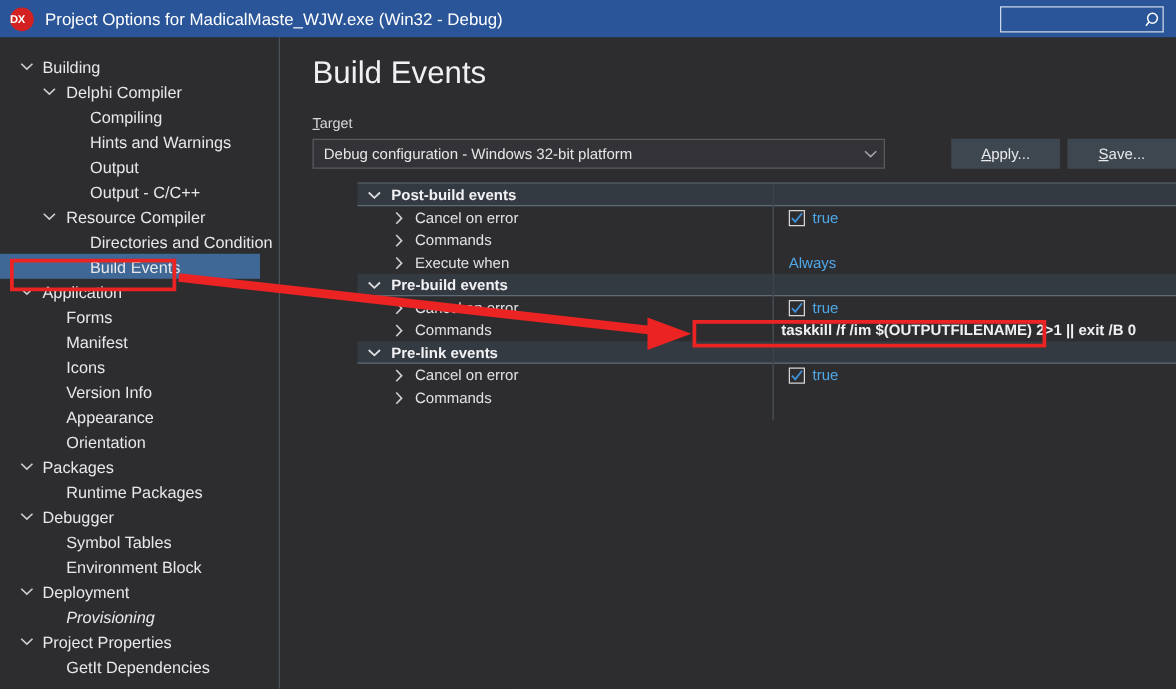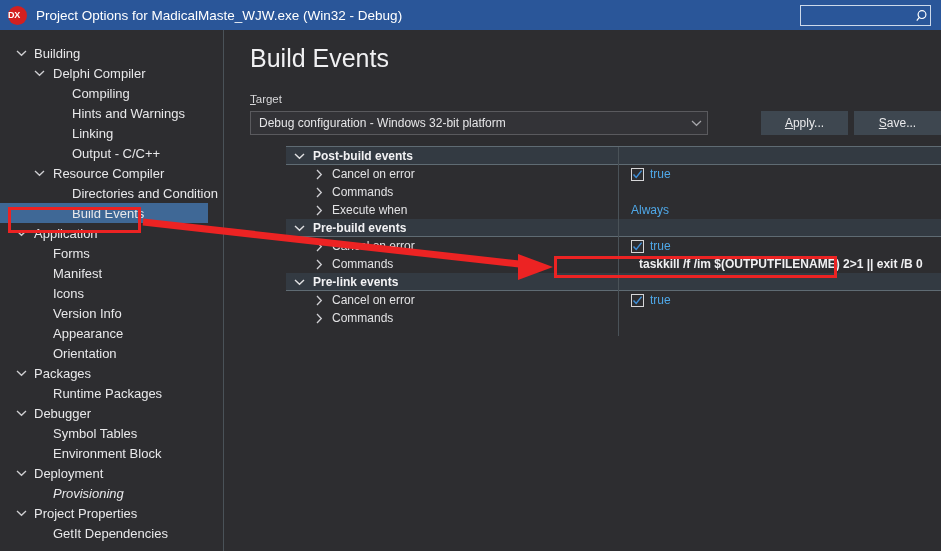--- a/index.html
+++ b/index.html
@@ -102,21 +102,21 @@
   .g-child .g-chev { position: absolute; left: 27px; width: 12px; height: 12px; display: flex; align-items: center; justify-content: center; }
   .g-sep-under { position: absolute; left: 0; top: 17px; width: 332px; height: 1px; background: #5f6b73; }
 
   .r-row { position: relative; height: 18px; display: flex; align-items: center; }
   .r-row.group-row { background: #333a42; }
   .r-underline { position: absolute; left: 0; top: 17px; width: 322px; height: 1px; background: #5f6b73; }
   .cbx { width: 13px; height: 13px; border: 1px solid #d6d6d8; background: #2d2d30;
          margin-left: 12px; display: flex; align-items: center; justify-content: center; }
   .cb-true { color: #4fa8e8; font-size: 12px; margin-left: 6px; }
   .val-text { color: #4fa8e8; font-size: 12px; margin-left: 12px; }
-  .cmd-text { color: #f0f0f2; font-size: 12px; font-weight: bold; margin-left: 20px; white-space: nowrap; }
+  .cmd-text { color: #f0f0f2; font-size: 12px; font-weight: bold; margin-left: 6px; white-space: nowrap; }
 
   
   .anno-box { position: absolute; border: 3px solid #ec2323; pointer-events: none; }
   #anno-sidebar { left: 8px; top: 207px; width: 133px; height: 26px; }
   #anno-cmd     { left: 554px; top: 256px; width: 283px; height: 22px; }
   .anno-arrow { position: absolute; left: 0; top: 0; width: 941px; height: 551px; pointer-events: none; }
 </style>
 </head>
 <body>
 
@@ -155,21 +155,21 @@
         </span>
         <span class="lbl" style="left: 53px;">Delphi Compiler</span>
       </div>
       <div class="tree-item" style="top: 53px; position: absolute; left: 0px; width: 223px;">
         <span class="lbl" style="left: 72px;">Compiling</span>
       </div>
       <div class="tree-item" style="top: 73px; position: absolute; left: 0px; width: 223px;">
         <span class="lbl" style="left: 72px;">Hints and Warnings</span>
       </div>
       <div class="tree-item" style="top: 93px; position: absolute; left: 0px; width: 223px;">
-        <span class="lbl" style="left: 72px;">Linking</span>
+        <span class="lbl" style="left: 72px;">Output</span>
       </div>
       <div class="tree-item" style="top: 113px; position: absolute; left: 0px; width: 223px;">
         <span class="lbl" style="left: 72px;">Output - C/C++</span>
       </div>
       <div class="tree-item" style="top: 133px; position: absolute; left: 0px; width: 223px;">
         <span class="chev" style="left: 32px;">
           <svg width="11" height="8" viewBox="0 0 11 8">
             <polyline points="1,2 5.5,6.3 10,2" fill="none" stroke="#cfcfd2" stroke-width="1.3"></polyline>
           </svg>
         </span>

